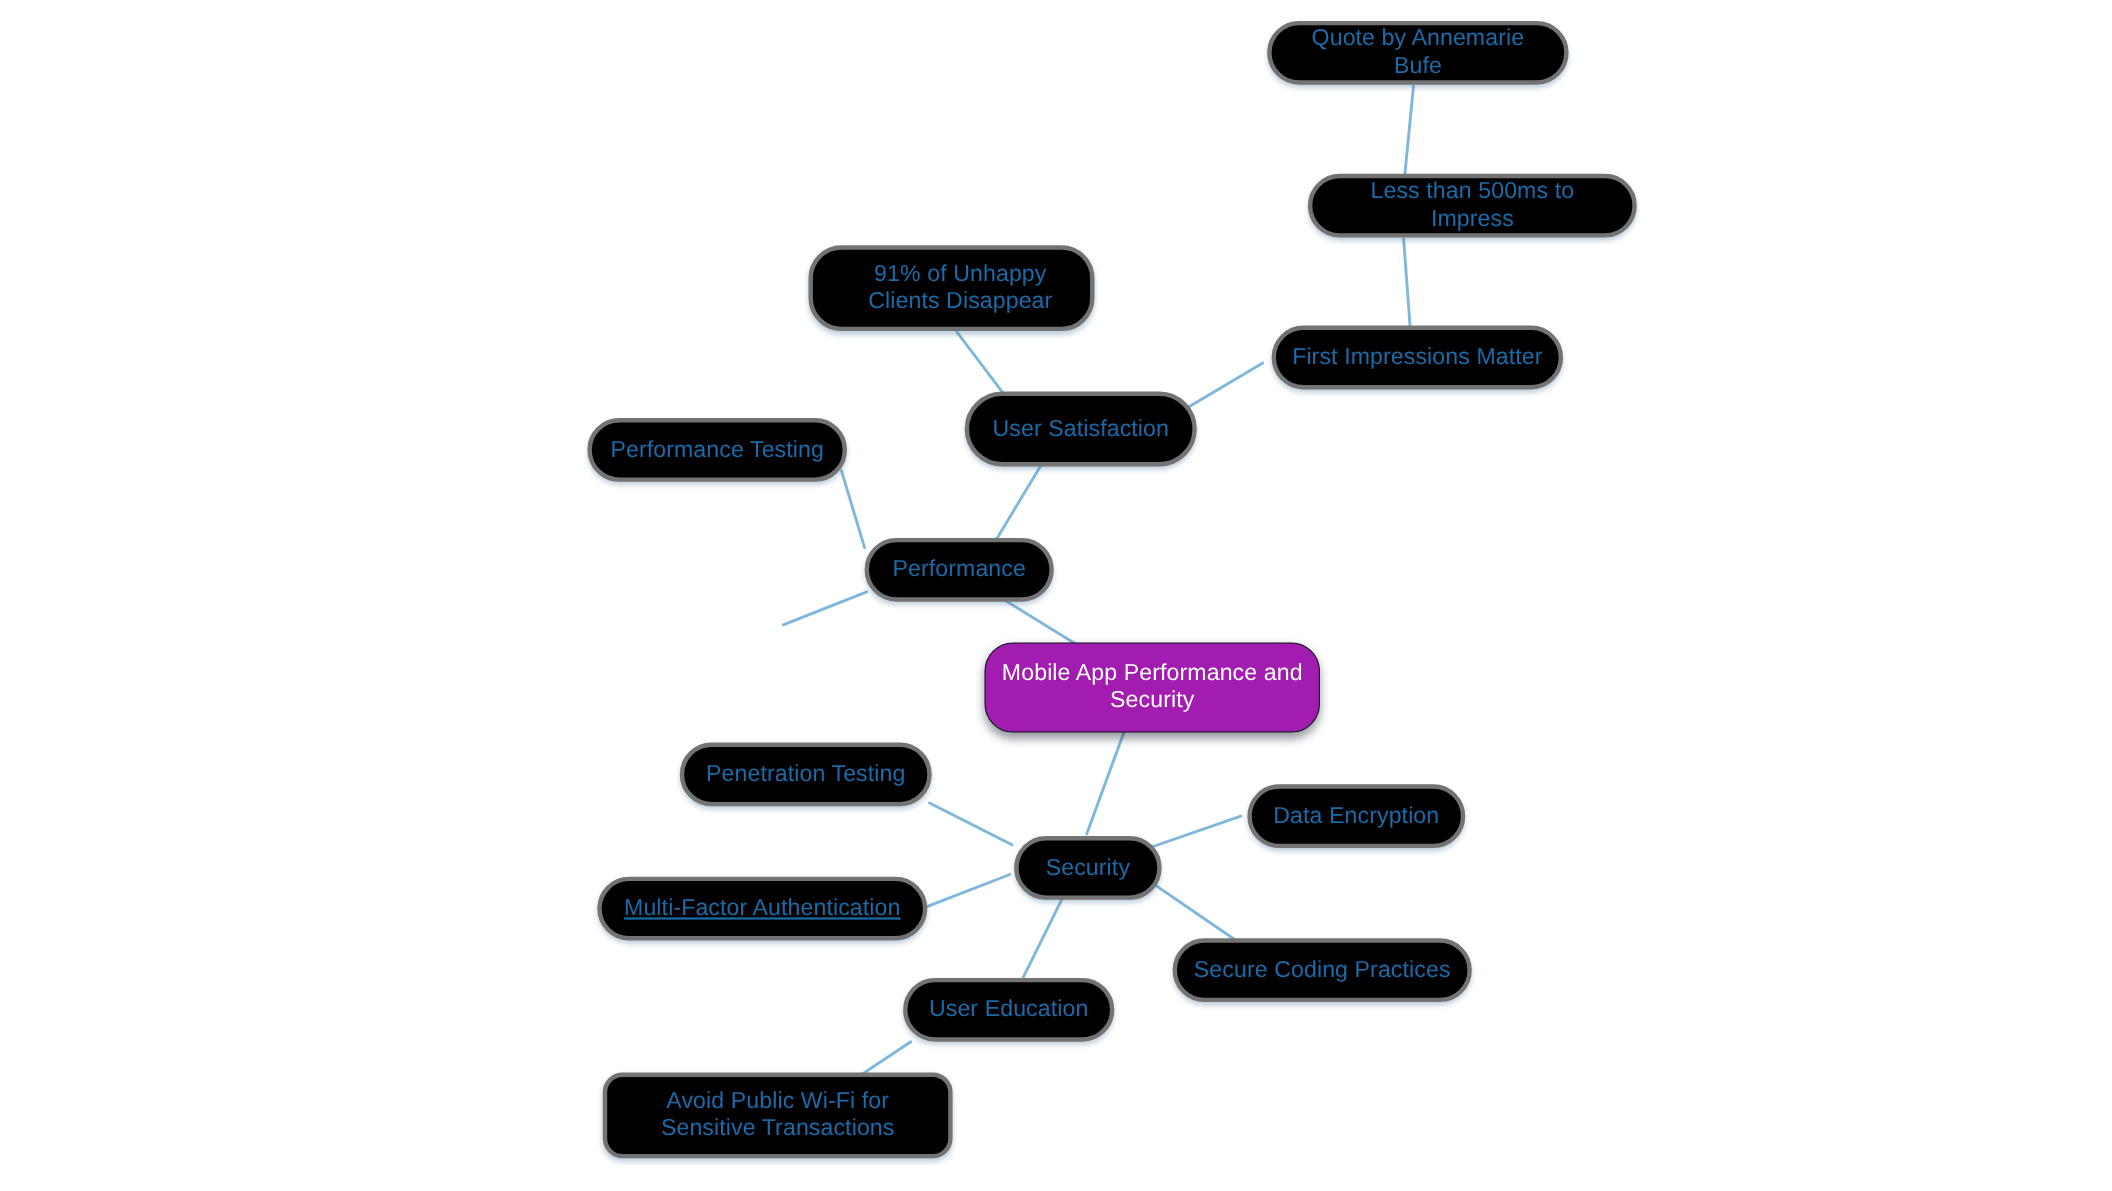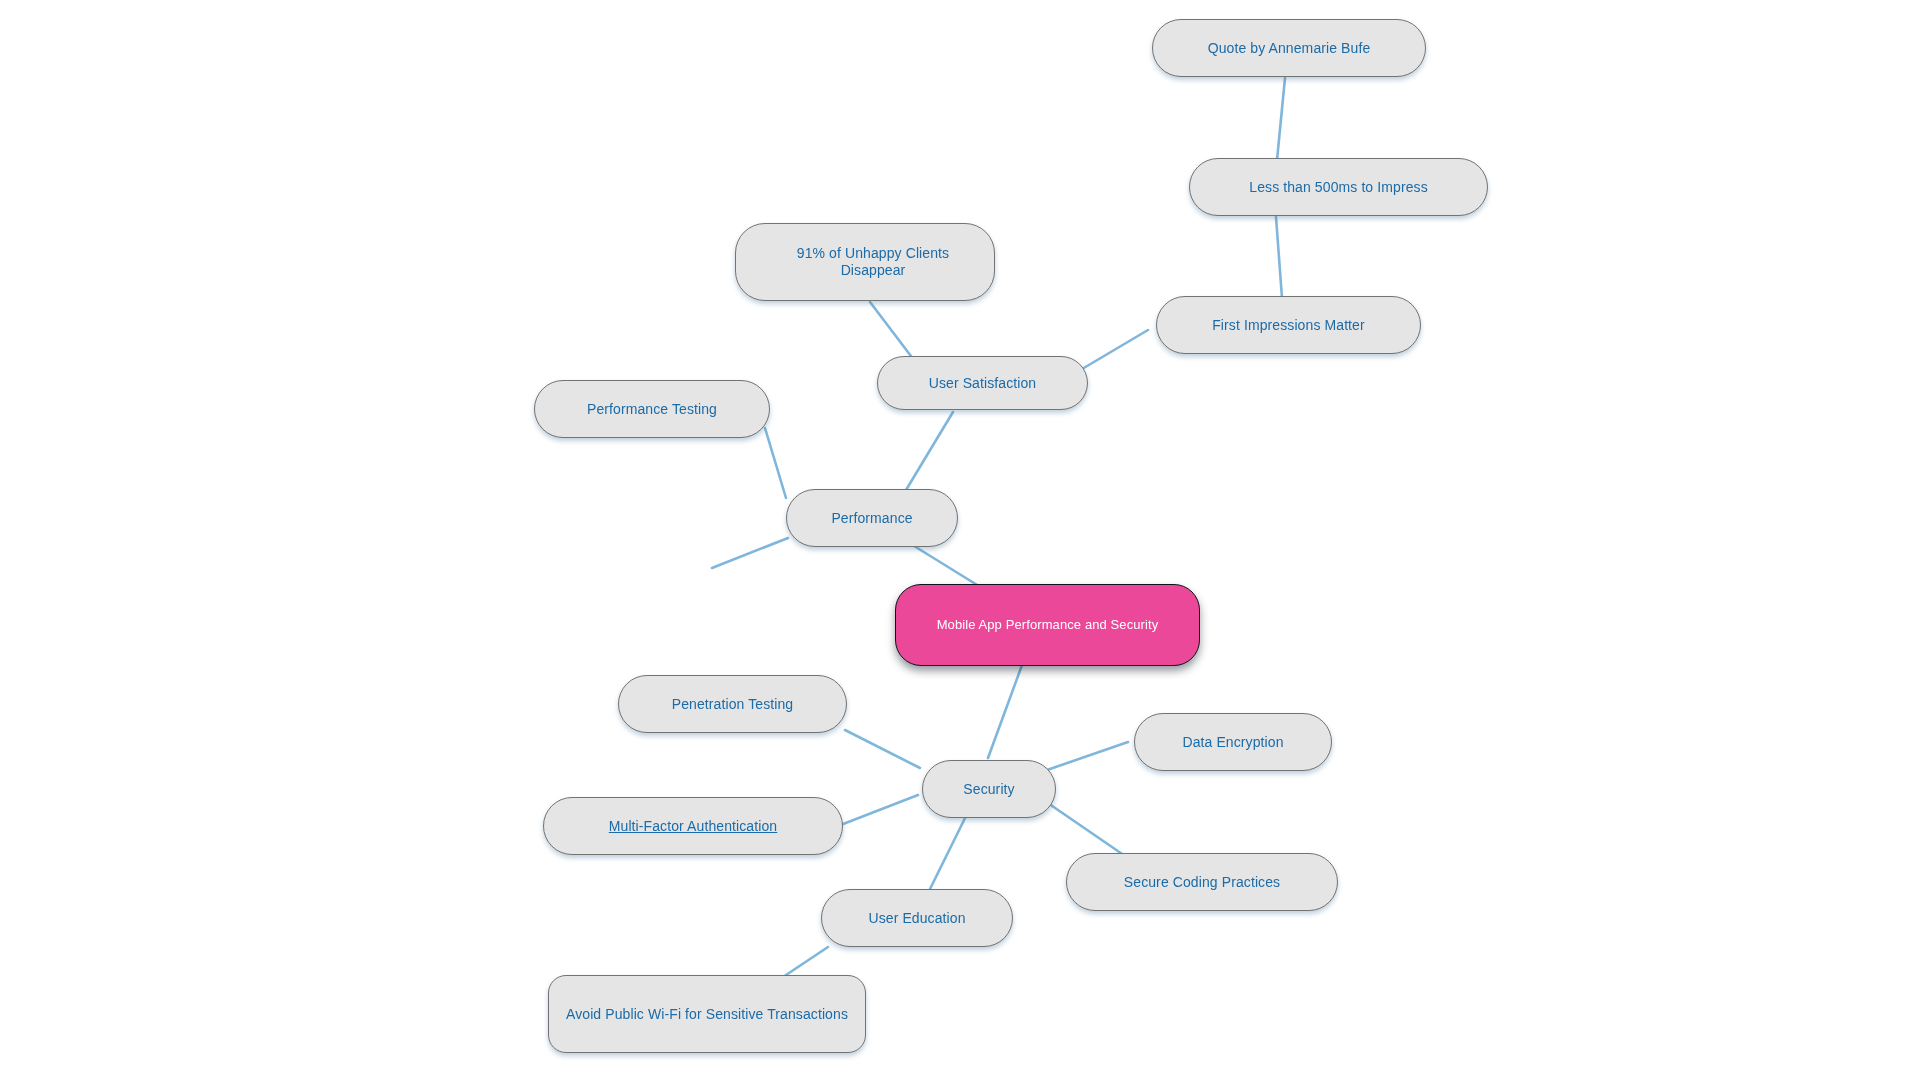--- a/index.html
+++ b/index.html
@@ -28,37 +28,37 @@
     pointer-events: none;
   }
   .node {
     position: absolute;
     box-sizing: border-box;
     display: flex;
     align-items: center;
     justify-content: center;
     text-align: center;
     border-radius: 999px;
-    background: #e5e5e5;
-    border: 1px solid #737373;
+    background: #000000;
+    border: 4px solid #737373;
     color: #1b6ba8;
-    font-size: 14px;
+    font-size: 21px;
     line-height: 1.18;
     letter-spacing: 0.1px;
     padding: 4px 14px;
     box-shadow: 0 3px 5px rgba(60, 110, 150, 0.32);
     cursor: pointer;
     user-select: none;
   }
   .node.root {
-    background: #ec4899;
+    background: #a21caf;
     border: 1px solid #0f131c;
     color: #ffffff;
     border-radius: 26px;
-    font-size: 13px;
+    font-size: 21px;
     box-shadow: 0 5px 9px rgba(20, 30, 45, 0.45);
   }
   .node-label {
     display: block;
     width: 100%;
   }
 </style>
 </head>
 <body>
 
@@ -90,21 +90,21 @@
 
   <div class="node" style="left:786px; top:489px; width:172px; height:58px;">
     <span class="node-label">Performance</span>
   </div>
 
   <div class="node" style="left:534px; top:380px; width:236px; height:58px;">
     <span class="node-label">Performance Testing</span>
   </div>
 
 
-  <div class="node" style="left:877px; top:356px; width:211px; height:54px;">
+  <div class="node" style="left:877px; top:356px; width:211px; height:68px;">
     <span class="node-label">User Satisfaction</span>
   </div>
 
   <div class="node" style="left:735px; top:223px; width:260px; height:78px; border-radius:30px;padding-left:30px;">
     <span class="node-label">91% of Unhappy Clients Disappear</span>
   </div>
 
   <div class="node" style="left:1156px; top:296px; width:265px; height:58px;">
     <span class="node-label">First Impressions Matter</span>
   </div>

